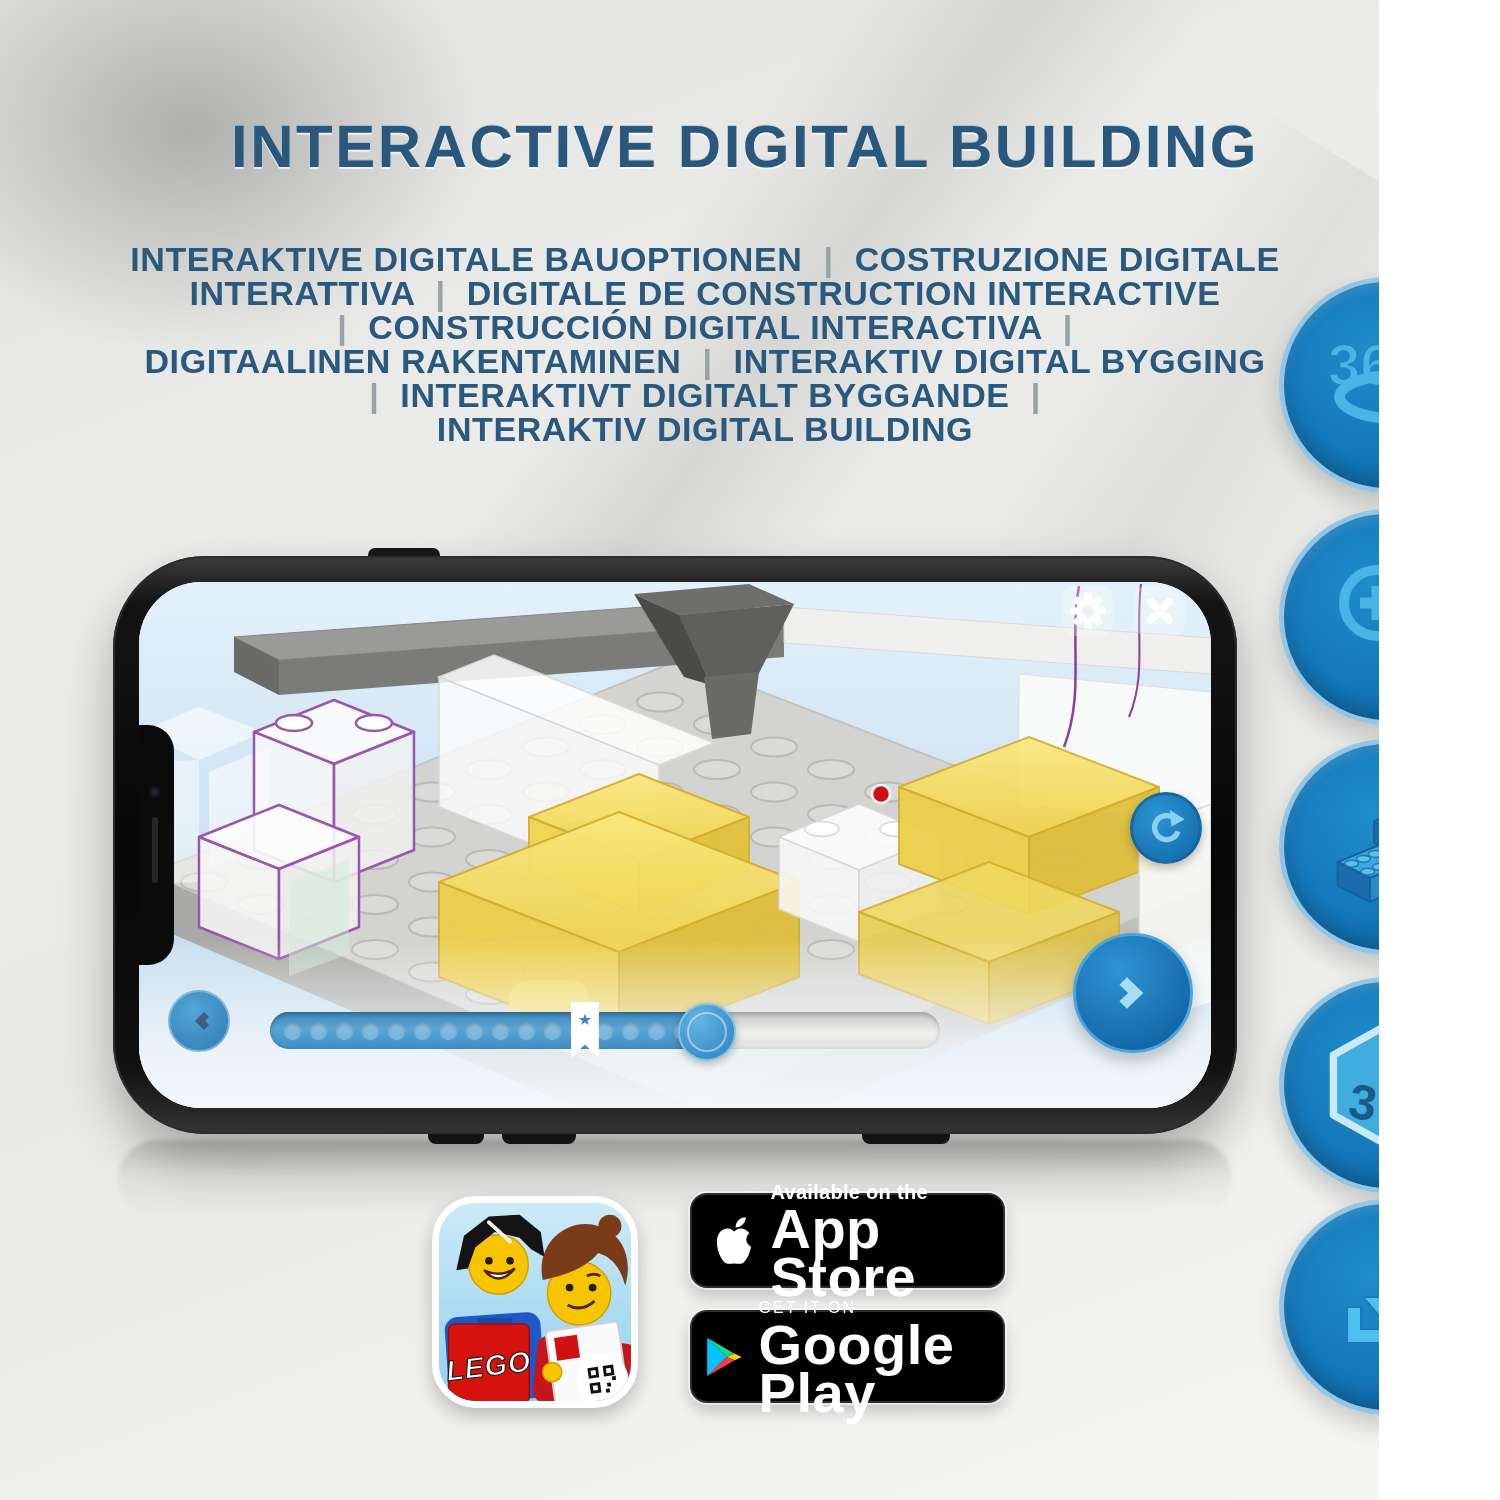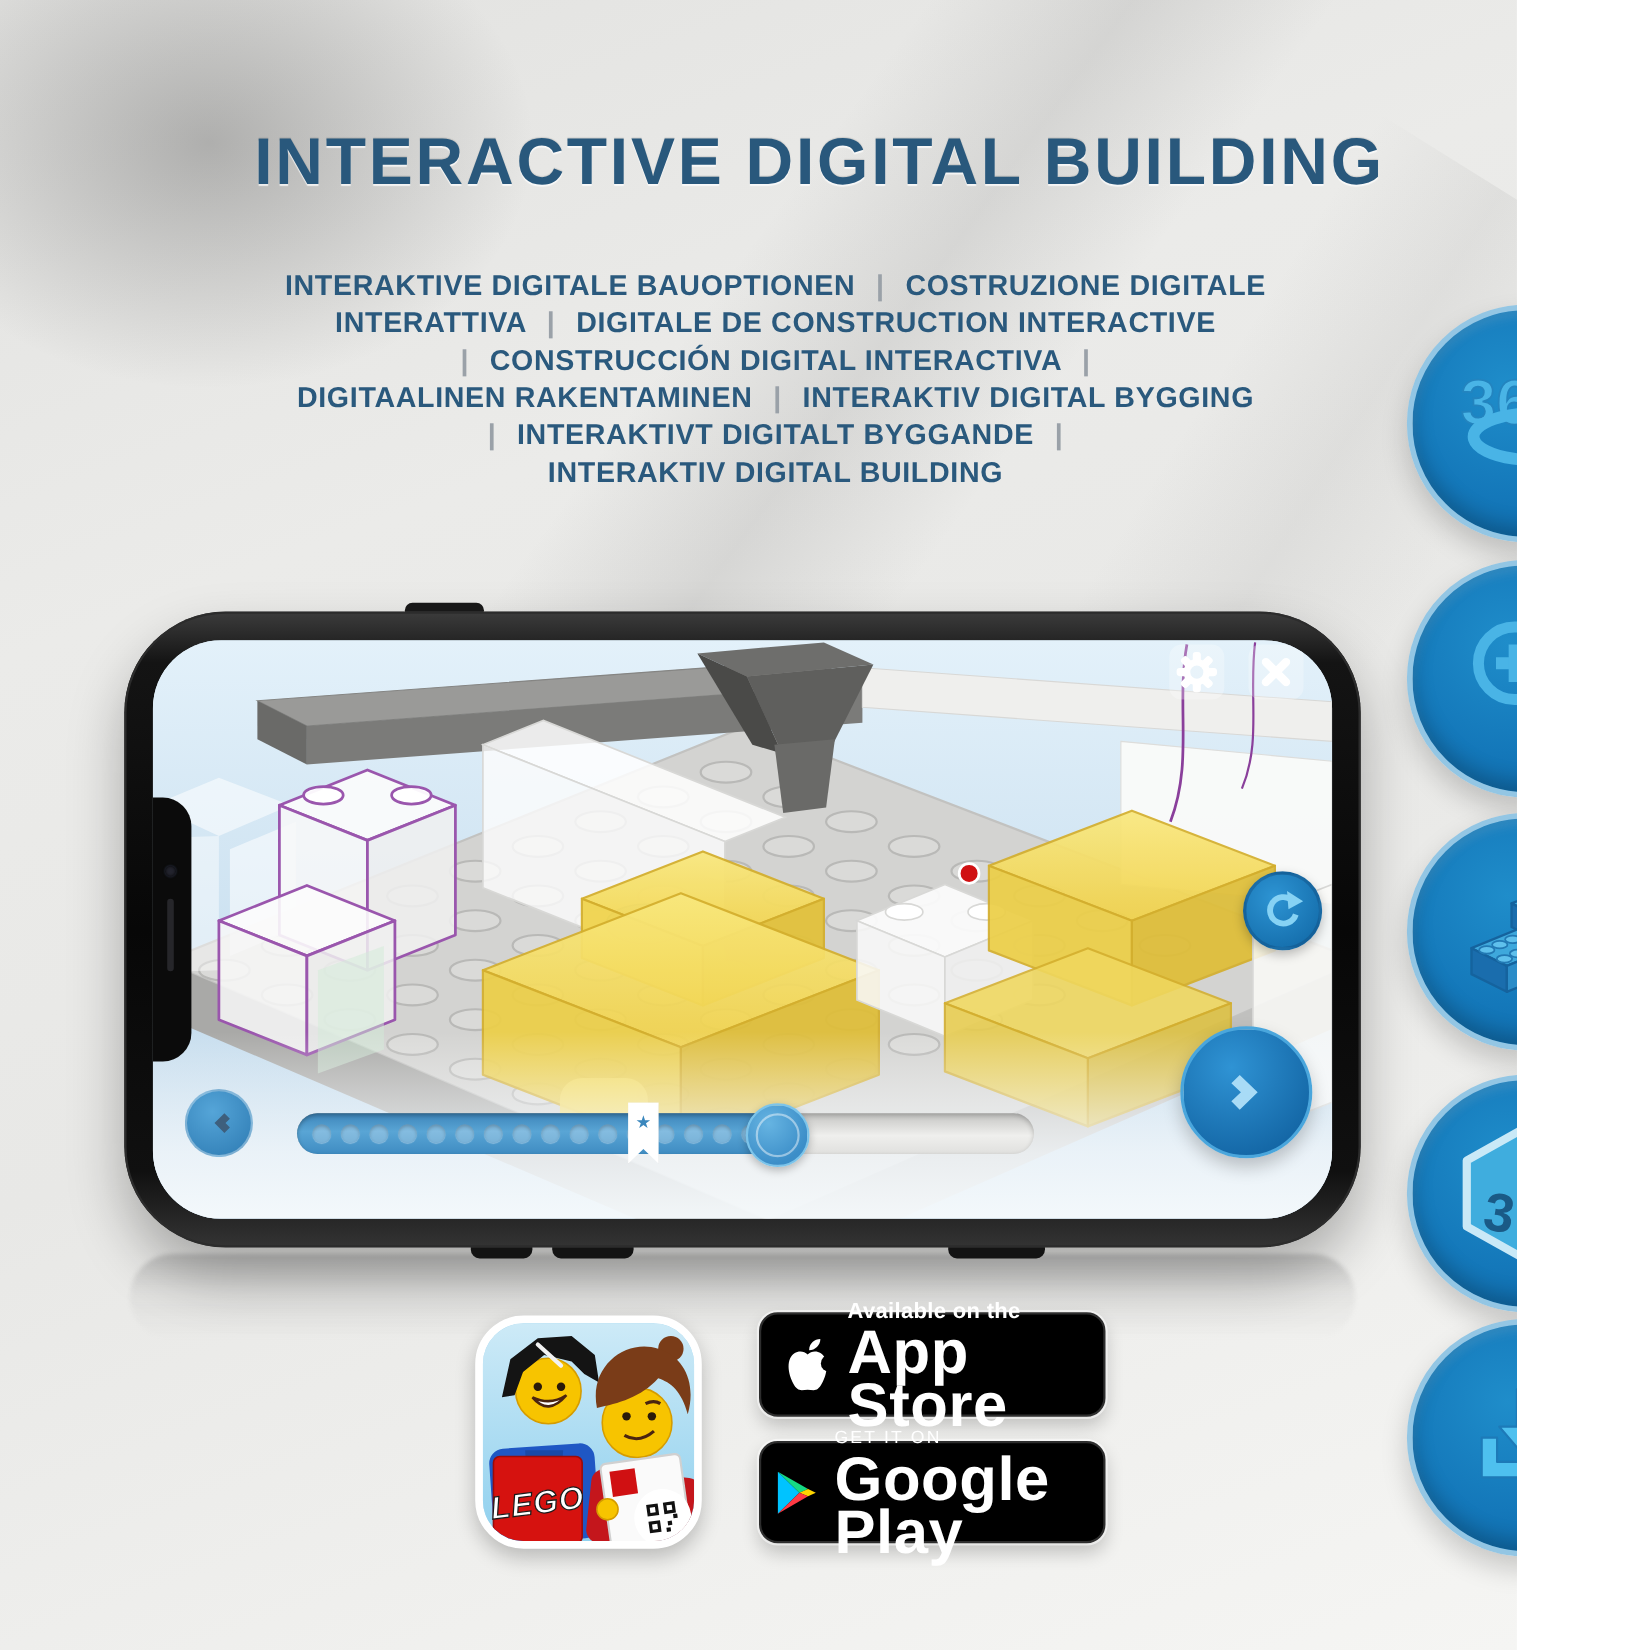--- a/index.html
+++ b/index.html
@@ -12,21 +12,21 @@
     background:radial-gradient(closest-side,rgba(70,70,70,.34),rgba(70,70,70,0) 72%);}
   .shade2{left:640px;top:-220px;width:300px;height:1100px;transform:rotate(36deg);
     background:linear-gradient(90deg,rgba(110,110,110,0) 0%,rgba(110,110,110,.16) 50%,rgba(110,110,110,0) 100%);}
   .shade3{left:1050px;top:120px;width:260px;height:700px;transform:rotate(32deg);
     background:linear-gradient(90deg,rgba(120,120,120,0) 0%,rgba(120,120,120,.10) 50%,rgba(120,120,120,0) 100%);}
 
   .title{position:absolute;left:0;top:112px;width:1490px;text-align:center;
     font-size:60px;font-weight:700;letter-spacing:2.5px;color:#29587c;
     text-shadow:0 2px 1px rgba(255,255,255,.75), 0 -1px 1px rgba(0,0,0,.12);}
   .subtitle{position:absolute;left:80px;top:242px;width:1250px;text-align:center;
-    color:#2a597d;font-weight:700;font-size:26px;line-height:34px;letter-spacing:.6px;}
+    color:#2a597d;font-weight:700;font-size:34px;line-height:34px;letter-spacing:.6px;}
   .sub-line{white-space:nowrap;}
   .sub-line .sep{color:#9aa1a8;padding:0 11px;font-weight:700;}
 
   
   .feature-circle{position:absolute;left:1279px;width:206px;height:206px;border-radius:50%;
     background:radial-gradient(circle at 42% 34%, #1f8dca 0%, #1478ba 55%, #0f6bab 85%);
     border:5px solid #93c6e4;
     box-shadow:0 12px 24px rgba(0,0,0,.18), inset 0 -8px 18px rgba(0,0,0,.22), inset 0 6px 10px rgba(255,255,255,.12);
     display:flex;align-items:center;justify-content:center;}
   .feature-circle svg{display:block;}

